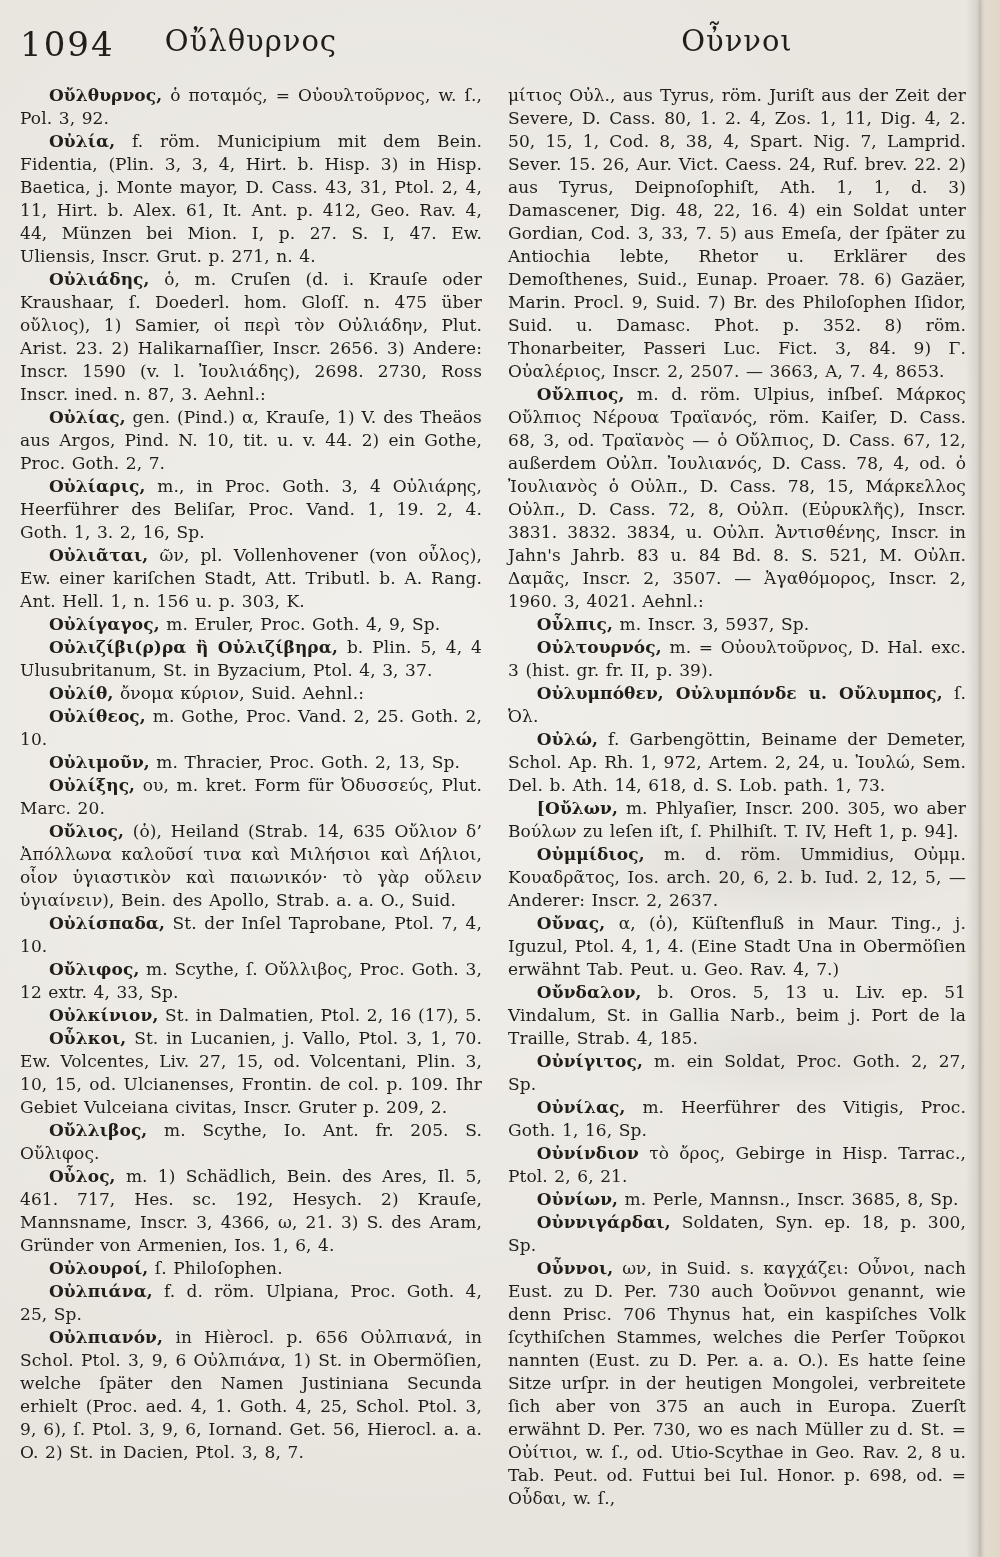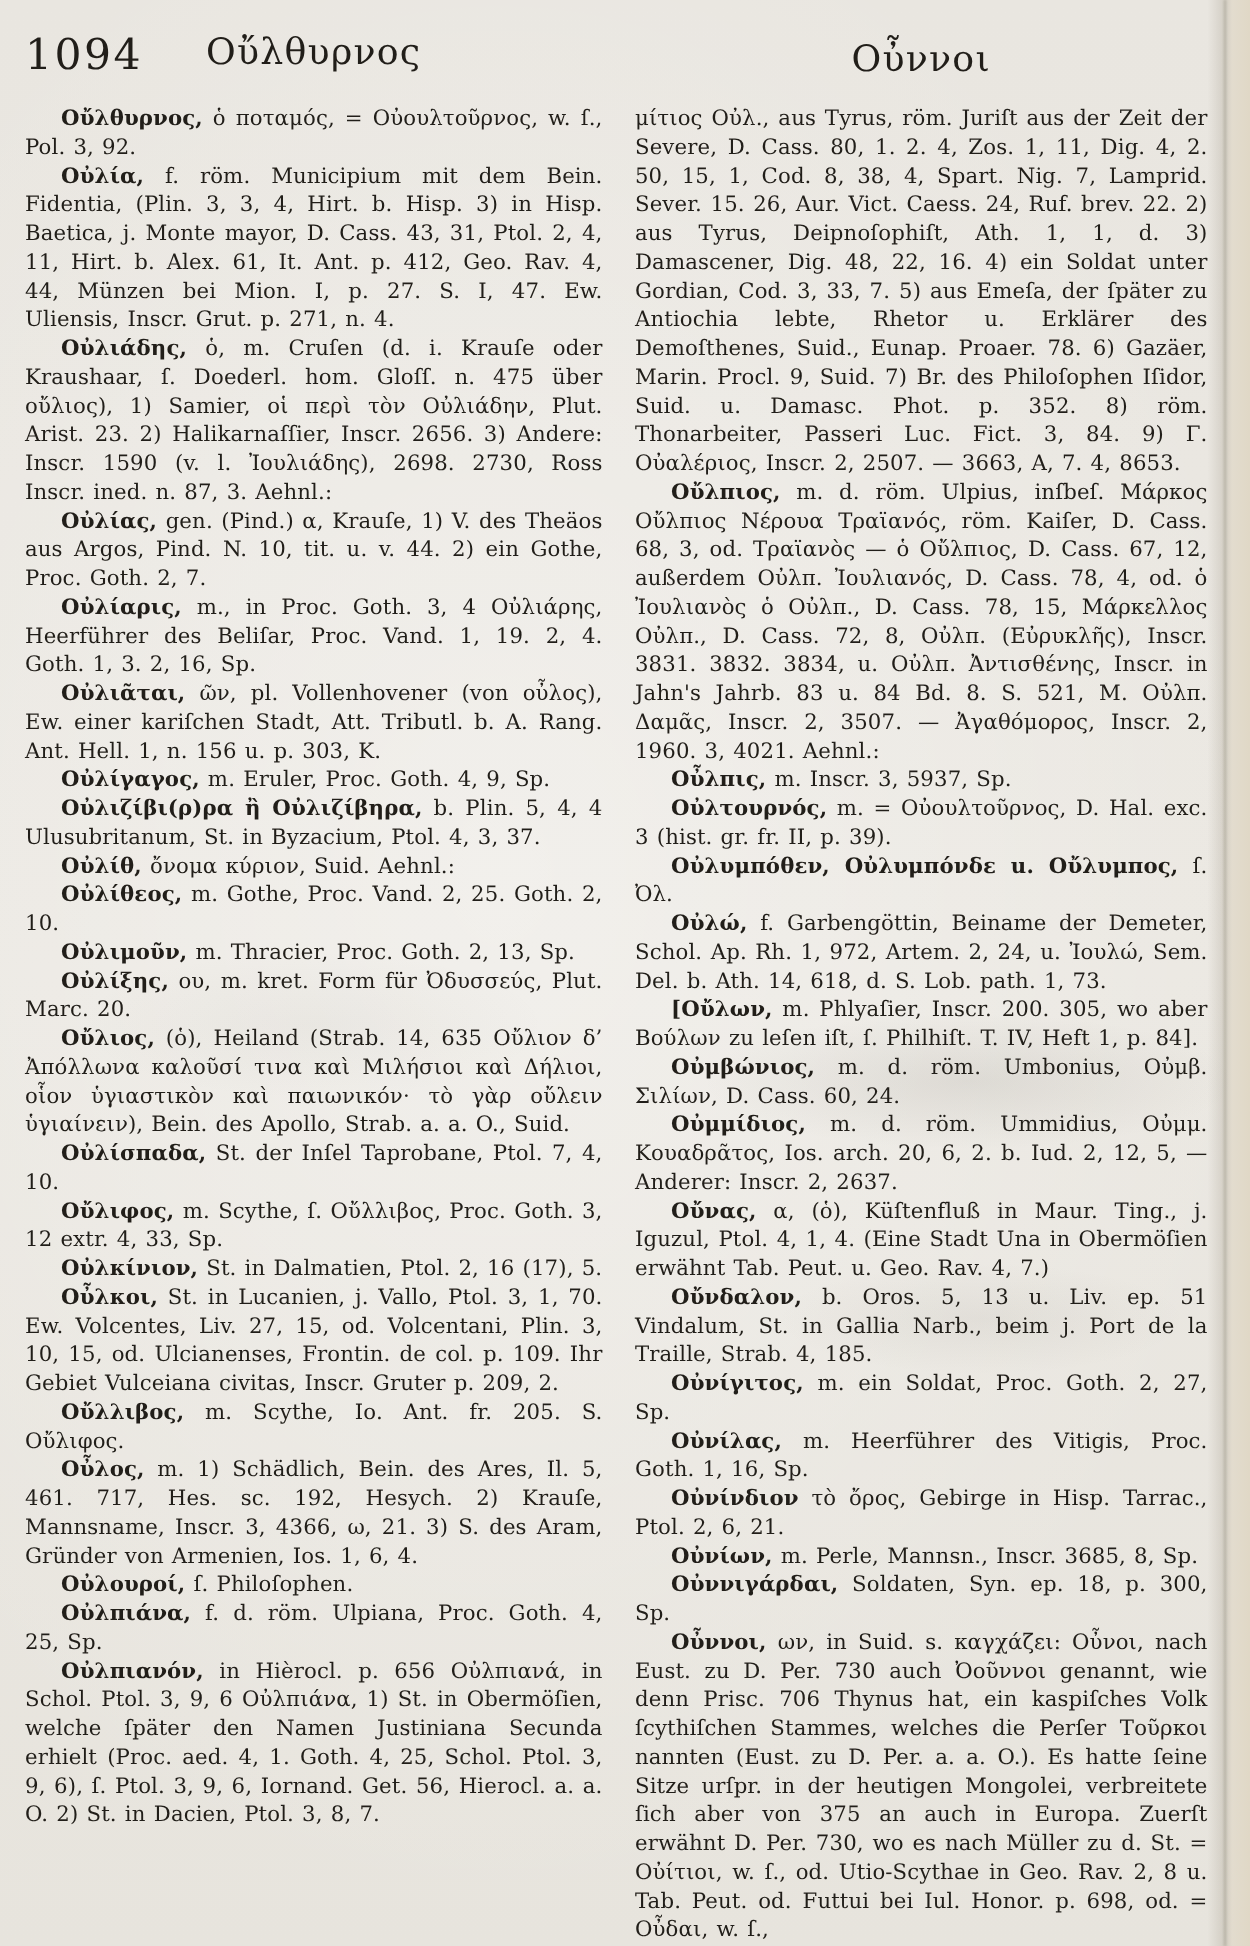--- a/index.html
+++ b/index.html
@@ -6,21 +6,21 @@
   body{
     width:1000px;height:1557px;position:relative;overflow:hidden;
     background:#eae7e1;
     background-image:
       radial-gradient(ellipse 900px 1200px at 40% 45%, rgba(255,255,255,0.35), rgba(0,0,0,0) 70%),
       linear-gradient(180deg,#e9e6e0 0%, #ebe8e2 50%, #e7e4dd 100%);
     font-family:"DejaVu Serif", serif;
     color:#211e19;
   }
   .page{position:relative;padding:24px 34px 0 20px;z-index:2;}
-  .header{display:flex;align-items:flex-end;}
+  .header{display:flex;align-items:flex-start;}
   .h-left{width:470px;position:relative;display:flex;align-items:baseline;}
   .h-right{width:466px;margin-left:26px;text-align:center;}
   .pagenum{font-size:34px;letter-spacing:2px;}
   .runhead{font-size:29px;letter-spacing:1px;}
   .h-left .runhead{position:absolute;left:0;right:0;text-align:center;}
   .columns{display:flex;margin-top:20px;}
   .col{width:470px;text-align:justify;font-size:17px;line-height:23px;
        letter-spacing:0.1px;word-spacing:1px;}
   .col + .col{margin-left:26px;width:466px;}
   p.entry{margin:0;text-indent:1.7em;}
@@ -81,22 +81,21 @@
         <p class="entry"><b class="lemma">Οὐλπιάνα,</b> <span>f. d. röm. Ulpiana, Proc. Goth. 4, 25, Sp.</span></p>
         <p class="entry"><b class="lemma">Οὐλπιανόν,</b> <span>in Hièrocl. p. 656 Οὐλπιανά, in Schol. Ptol. 3, 9, 6 Οὐλπιάνα, 1) St. in Obermöſien, welche ſpäter den Namen Justiniana Secunda erhielt (Proc. aed. 4, 1. Goth. 4, 25, Schol. Ptol. 3, 9, 6), ſ. Ptol. 3, 9, 6, Iornand. Get. 56, Hierocl. a. a. O. 2) St. in Dacien, Ptol. 3, 8, 7.</span></p>
       </div>
     <div class="col">
         <p class="entry cont"><span>μίτιος Οὐλ., aus Tyrus, röm. Juriſt aus der Zeit der Severe, D. Cass. 80, 1. 2. 4, Zos. 1, 11, Dig. 4, 2. 50, 15, 1, Cod. 8, 38, 4, Spart. Nig. 7, Lamprid. Sever. 15. 26, Aur. Vict. Caess. 24, Ruf. brev. 22. 2) aus Tyrus, Deipnoſophiſt, Ath. 1, 1, d. 3) Damascener, Dig. 48, 22, 16. 4) ein Soldat unter Gordian, Cod. 3, 33, 7. 5) aus Emeſa, der ſpäter zu Antiochia lebte, Rhetor u. Erklärer des Demoſthenes, Suid., Eunap. Proaer. 78. 6) Gazäer, Marin. Procl. 9, Suid. 7) Br. des Philoſophen Iſidor, Suid. u. Damasc. Phot. p. 352. 8) röm. Thonarbeiter, Passeri Luc. Fict. 3, 84. 9) Γ. Οὐαλέριος, Inscr. 2, 2507. — 3663, A, 7. 4, 8653.</span></p>
         <p class="entry"><b class="lemma">Οὔλπιος,</b> <span>m. d. röm. Ulpius, inſbeſ. Μάρκος Οὔλπιος Νέρουα Τραϊανός, röm. Kaiſer, D. Cass. 68, 3, od. Τραϊανὸς — ὁ Οὔλπιος, D. Cass. 67, 12, außerdem Οὐλπ. Ἰουλιανός, D. Cass. 78, 4, od. ὁ Ἰουλιανὸς ὁ Οὐλπ., D. Cass. 78, 15, Μάρκελλος Οὐλπ., D. Cass. 72, 8, Οὐλπ. (Εὐρυκλῆς), Inscr. 3831. 3832. 3834, u. Οὐλπ. Ἀντισθένης, Inscr. in Jahn's Jahrb. 83 u. 84 Bd. 8. S. 521, M. Οὐλπ. Δαμᾶς, Inscr. 2, 3507. — Ἀγαθόμορος, Inscr. 2, 1960. 3, 4021. Aehnl.:</span></p>
         <p class="entry"><b class="lemma">Οὖλπις,</b> <span>m. Inscr. 3, 5937, Sp.</span></p>
         <p class="entry"><b class="lemma">Οὐλτουρνός,</b> <span>m. = Οὐουλτοῦρνος, D. Hal. exc. 3 (hist. gr. fr. II, p. 39).</span></p>
         <p class="entry"><b class="lemma">Οὐλυμπόθεν, Οὐλυμπόνδε u. Οὔλυμπος,</b> <span>ſ. Ὀλ.</span></p>
         <p class="entry"><b class="lemma">Οὐλώ,</b> <span>f. Garbengöttin, Beiname der Demeter, Schol. Ap. Rh. 1, 972, Artem. 2, 24, u. Ἰουλώ, Sem. Del. b. Ath. 14, 618, d. S. Lob. path. 1, 73.</span></p>
-        <p class="entry"><b class="lemma">[Οὔλων,</b> <span>m. Phlyaſier, Inscr. 200. 305, wo aber Βούλων zu leſen iſt, ſ. Philhiſt. T. IV, Heft 1, p. 84].</span></p>
-        <p class="entry"><b class="lemma">Οὐμβώνιος,</b> <span>m. d. röm. Umbonius, Οὐμβ. Σιλίων, D. Cass. 60, 24.</span></p>
+        <p class="entry"><b class="lemma">[Οὔλων,</b> <span>m. Phlyaſier, Inscr. 200. 305, wo aber Βούλων zu leſen iſt, ſ. Philhiſt. T. IV, Heft 1, p. 94].</span></p>
         <p class="entry"><b class="lemma">Οὐμμίδιος,</b> <span>m. d. röm. Ummidius, Οὐμμ. Κουαδρᾶτος, Ios. arch. 20, 6, 2. b. Iud. 2, 12, 5, — Anderer: Inscr. 2, 2637.</span></p>
         <p class="entry"><b class="lemma">Οὔνας,</b> <span>α, (ὁ), Küſtenfluß in Maur. Ting., j. Iguzul, Ptol. 4, 1, 4. (Eine Stadt Una in Obermöſien erwähnt Tab. Peut. u. Geo. Rav. 4, 7.)</span></p>
         <p class="entry"><b class="lemma">Οὔνδαλον,</b> <span>b. Oros. 5, 13 u. Liv. ep. 51 Vindalum, St. in Gallia Narb., beim j. Port de la Traille, Strab. 4, 185.</span></p>
         <p class="entry"><b class="lemma">Οὐνίγιτος,</b> <span>m. ein Soldat, Proc. Goth. 2, 27, Sp.</span></p>
         <p class="entry"><b class="lemma">Οὐνίλας,</b> <span>m. Heerführer des Vitigis, Proc. Goth. 1, 16, Sp.</span></p>
         <p class="entry"><b class="lemma">Οὐνίνδιον</b> <span>τὸ ὄρος, Gebirge in Hisp. Tarrac., Ptol. 2, 6, 21.</span></p>
         <p class="entry"><b class="lemma">Οὐνίων,</b> <span>m. Perle, Mannsn., Inscr. 3685, 8, Sp.</span></p>
         <p class="entry"><b class="lemma">Οὐννιγάρδαι,</b> <span>Soldaten, Syn. ep. 18, p. 300, Sp.</span></p>
         <p class="entry"><b class="lemma">Οὖννοι,</b> <span>ων, in Suid. s. καγχάζει: Οὖνοι, nach Eust. zu D. Per. 730 auch Ὀοῦννοι genannt, wie denn Prisc. 706 Thynus hat, ein kaspiſches Volk ſcythiſchen Stammes, welches die Perſer Τοῦρκοι nannten (Eust. zu D. Per. a. a. O.). Es hatte ſeine Sitze urſpr. in der heutigen Mongolei, verbreitete ſich aber von 375 an auch in Europa. Zuerſt erwähnt D. Per. 730, wo es nach Müller zu d. St. = Οὐίτιοι, w. ſ., od. Utio-Scythae in Geo. Rav. 2, 8 u. Tab. Peut. od. Futtui bei Iul. Honor. p. 698, od. = Οὖδαι, w. ſ.,</span></p>
       </div>

